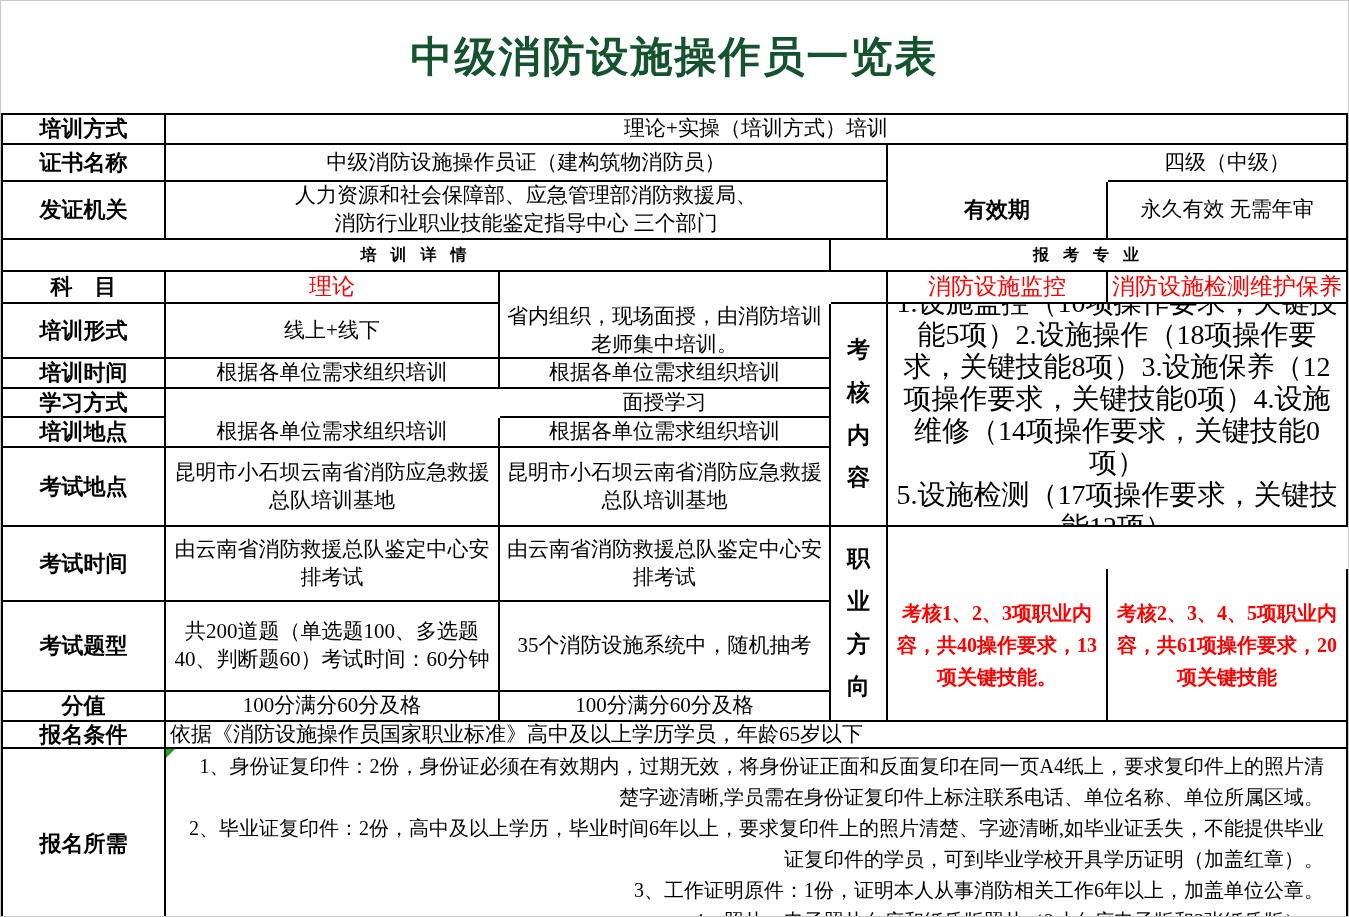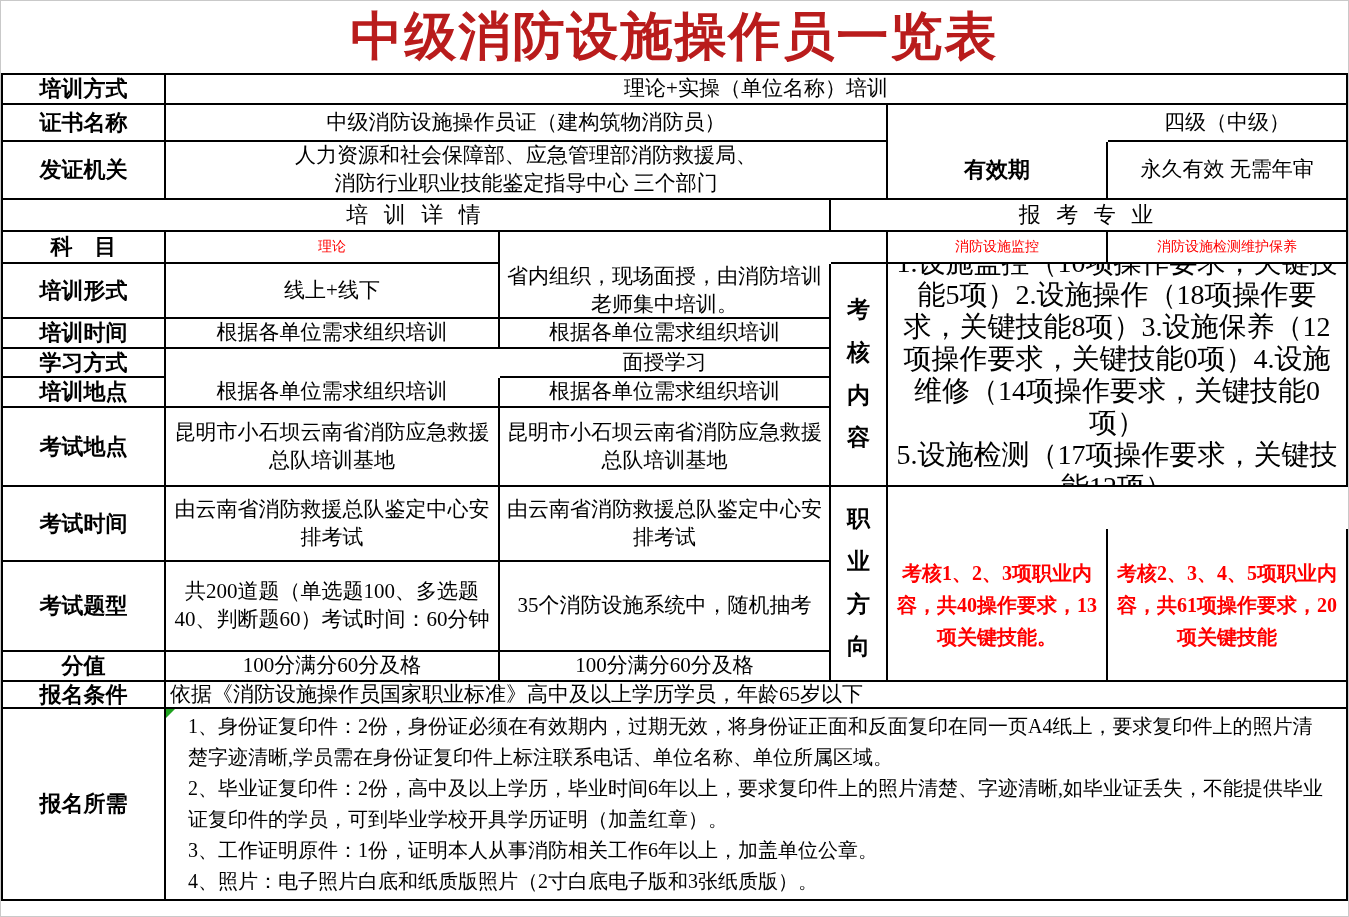--- a/index.html
+++ b/index.html
@@ -2,42 +2,42 @@
 <html><head>
 <meta charset="utf-8">
 <style>
   html,body{margin:0;padding:0;background:#ffffff;}
   .page{
     width:1347px;height:915px;border:1px solid #c9c9c9;
     font-family:"Liberation Serif","DejaVu Serif",serif;
     color:#000;background:#fff;overflow:hidden;
   }
   .title{
-    height:72px;display:flex;align-items:center;justify-content:center;
-    color:#b91c1c;font-size:52px;font-weight:bold;letter-spacing:2px;
+    height:112px;display:flex;align-items:center;justify-content:center;
+    color:#14532d;font-size:42px;font-weight:bold;letter-spacing:2px;
   }
   .t{
     display:grid;
     grid-template-columns:163px 334px 331px 57px 220px 240px;
     grid-template-rows:30px 37px 58px 32px 32px 55px 30px 29px 30px 79px 75px 90px 30px 27px 192px;
     border-top:2px solid #000;border-left:2px solid #000;
     width:1345px;
   }
   .c{
     border-right:2px solid #000;border-bottom:2px solid #000;
     display:flex;align-items:center;justify-content:center;
     text-align:center;font-size:21px;line-height:1.32;
     padding:0 4px;box-sizing:border-box;overflow:hidden;position:relative;
   }
   .label{font-weight:bold;font-size:22px;}
   .red{color:#ff0000;}
-  .left{justify-content:flex-start;text-align:left;}
+  .left{justify-content:flex-start;text-align:right;}
   .prewrap{white-space:pre-wrap;}
-  .sechdr{font-weight:normal;font-size:22px;letter-spacing:5px;}
-  .subjhdr{font-size:14px;}
+  .sechdr{font-weight:bold;font-size:16px;letter-spacing:5px;}
+  .subjhdr{font-size:23px;}
   .assess{font-size:28px;line-height:32px;}
   .careertxt{font-weight:bold;font-size:20px;line-height:32px;color:#ff0000;margin-top:42px;}
   .reqtext{font-size:20px;line-height:31px;padding:4px 22px;}
   .vtext{display:inline-block;width:1.05em;word-break:break-all;line-height:1.85;
          font-weight:bold;font-size:23px;text-align:center;}
   .tri{position:absolute;top:0;left:0;width:0;height:0;
        border-top:9px solid #1fa21f;border-right:9px solid transparent;}
   
   .g11{grid-area:1/1/2/2}.g12{grid-area:1/2/2/7}
   .g21{grid-area:2/1/3/2}.g22{grid-area:2/2/3/5}.g25{grid-area:2/5/3/6}.g26{grid-area:2/6/3/7}
@@ -59,21 +59,21 @@
 </style>
 </head>
 <body>
 
 <div class="page">
   <div class="title">中级消防设施操作员一览表</div>
 
   <div class="t">
 
     <div class="c label g11">培训方式</div>
-    <div class="c g12">理论+实操（单位名称）培训</div>
+    <div class="c g12">理论+实操（培训方式）培训</div>
 
     <div class="c label g21">证书名称</div>
     <div class="c g22">中级消防设施操作员证（建构筑物消防员）</div>
     <div class="c g26">四级（中级）</div>
 
     <div class="c prewrap g32">人力资源和社会保障部、应急管理部消防救援局、
 消防行业职业技能鉴定指导中心 三个部门</div>
     <div class="c label g31">发证机关</div>
     <div class="c label g35">有效期</div>
     <div class="c g36">永久有效 无需年审</div>

